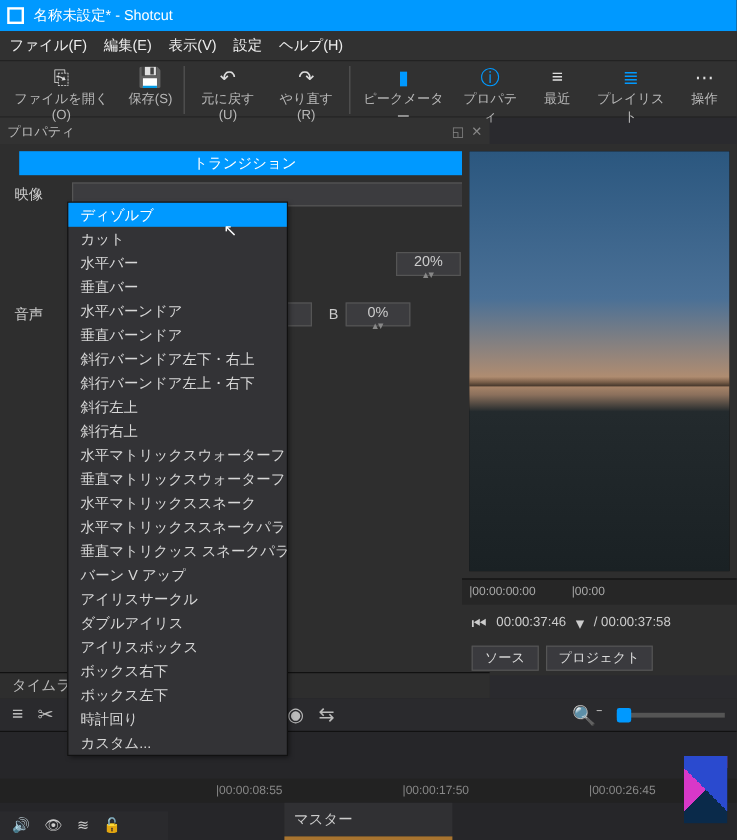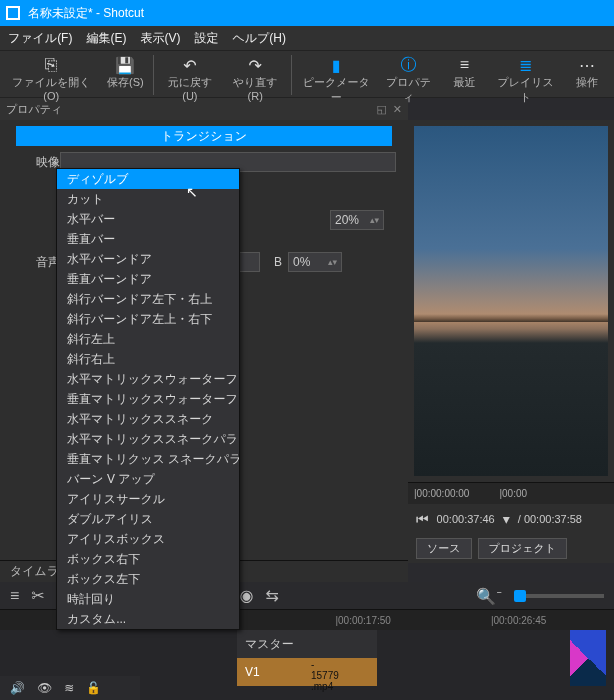--- a/index.html
+++ b/index.html
@@ -8,44 +8,44 @@
   .titlebar .logo { width:14px; height:14px; border:2px solid #fff; margin-right:8px; }
   .menubar { background:#313131; height:24px; display:flex; align-items:center; padding:1px 8px; gap:14px; color:#eee; }
   .toolbar { background:#313131; border-top:1px solid #222; border-bottom:1px solid #222; height:48px; display:flex; align-items:flex-start; padding:4px 2px 0 2px; gap:0; }
   .toolbtn { display:flex; flex-direction:column; align-items:center; justify-content:flex-start; color:#b8b8b8; text-align:center; font-size:11px; padding:0 4px; min-width:50px;}
   .toolbtn .ic { font-size:16px; height:20px; display:flex; align-items:center; justify-content:center; color:#ddd;}
   .toolbtn.accent .ic { color:#0099ff; }
   .vsep { width:1px; height:40px; background:#555; margin:0 3px; }
   .panelhead { background:#323232; height:22px; display:flex; align-items:center; padding:0 6px; font-size:11px; color:#bbb; justify-content:space-between;}
   .panelhead .r { display:flex; gap:6px; color:#888; }
   .propbody { background:#2e2e2e; width:408px; position:absolute; top:120px; left:0; bottom:0;}
-  .preview { position:absolute; left:408px; right:0; top:120px; background:#2e2e2e;}
+  .preview { position:absolute; left:385px; right:0; top:120px; background:#2e2e2e;}
   .heading-strip { background:#0099ff; color:#fff; text-align:center; height:20px; line-height:20px; margin:6px 16px 4px 16px;}
   .proprow { display:flex; align-items:center; padding:2px 12px; color:#ccc; }
-  .lbl { width:48px;text-align:right; }
+  .lbl { width:48px; }
   .selectbox { background:#3c3c3f; border:1px solid #555; height:20px; flex:1; }
-  .spin { background:#3c3c3f; border:1px solid #555; width:54px; height:20px; color:#ccc; display:flex; align-items:center; padding:0 4px; justify-content:space-between;}
+  .spin { background:#3c3c3f; border:1px solid #555; width:54px; height:20px; color:#ccc; display:flex; align-items:center; padding:0 4px; justify-content:space-between;flex-direction:column;}
   .spin .arr { color:#888; font-size:9px; line-height:8px; display:flex; flex-direction:column;}
   .dropdown { position:absolute; top:168px; left:56px; width:184px; background:#333336; border:1px solid #111; box-shadow:2px 2px 4px rgba(0,0,0,.5); z-index:50; color:#d8d8d8;}
   .dropdown .itm { padding:2px 10px; height:20px; line-height:16px; white-space:nowrap; overflow:hidden; }
   .dropdown .itm.sel { background:#0099ff; color:#fff; }
   .cursor { position:absolute; top:184px; left:186px; z-index:60; color:#fff; font-size:14px;}
   .vidprev { margin:6px; background:#111; height:350px; position:relative; overflow:hidden;}
   .sky { position:absolute; inset:0; background:linear-gradient(180deg,#2b577f 0%, #4a7096 35%, #b68e6e 55%, #8b705c 58%, #232a2d 62%, #1a2124 100%);}
   .city { position:absolute; bottom:44%; left:0; right:0; height:8px; background:linear-gradient(180deg, transparent, rgba(0,0,0,.6));}
   .ruler { background:#262626; height:22px; color:#aaa; font-size:10px; padding-left:6px; display:flex; align-items:center; gap:30px; border-top:1px solid #111;}
   .transport { background:#2e2e2e; height:30px; display:flex; align-items:center; gap:8px; padding:0 8px; color:#ccc; font-size:11px;}
   .transport .ic { font-size:14px;}
   .srcbtns { display:flex; gap:6px; padding:4px 8px;}
   .srcbtns .b { background:#3a3a3e; border:1px solid #555; padding:2px 10px; font-size:11px;}
   .tabbar { position:absolute; bottom:118px; left:0; width:408px; background:#2e2e2e; display:flex; gap:8px; padding:2px 12px; color:#bbb; border-top:1px solid #111;}
   .timeline { position:absolute; left:0; right:0; bottom:0; height:118px; background:#262629;}
   .tl-tools { height:28px; background:#2a2a2d; display:flex; align-items:center; gap:12px; padding:0 10px; color:#bbb; font-size:16px; border-bottom:1px solid #111;}
   .tl-tools .magnet { color:#0099ff;}
-  .tl-ruler { height:20px; background:#222; color:#888; font-size:10px; display:flex; align-items:center; padding-left:180px; gap:100px;}
+  .tl-ruler { height:20px; background:#222; color:#888; font-size:10px; display:flex; align-items:center; padding-left:180px; gap:100px;margin-top:39px;}
   .track { height:28px; display:flex; align-items:center;flex-direction:column;}
   .trackhead { width:140px; background:#303033; height:100%; display:flex; align-items:center; gap:8px; padding:0 8px; color:#ccc;}
   .trackhead.v1 { background:#a8742f; color:#fff;}
   .clip { height:100%; position:relative;}
   .clip.audio { background:linear-gradient(180deg,#1aa4e8,#0a87cf); flex:1;}
   .clip.video { background:linear-gradient(90deg,#1a3a4a,#304a55,#1a3a4a); flex:1;}
   .clip .name { position:absolute; top:1px; left:4px; font-size:10px; color:#111;}
   .transbox { width:36px; height:56px; background:#0a2a4a; position:absolute; right:8px; bottom:14px;}
   .transbox::before,.transbox::after{content:"";position:absolute;inset:0;}
   .transbox::before{background:linear-gradient(135deg,#d838c8 0 50%, transparent 50%);}

